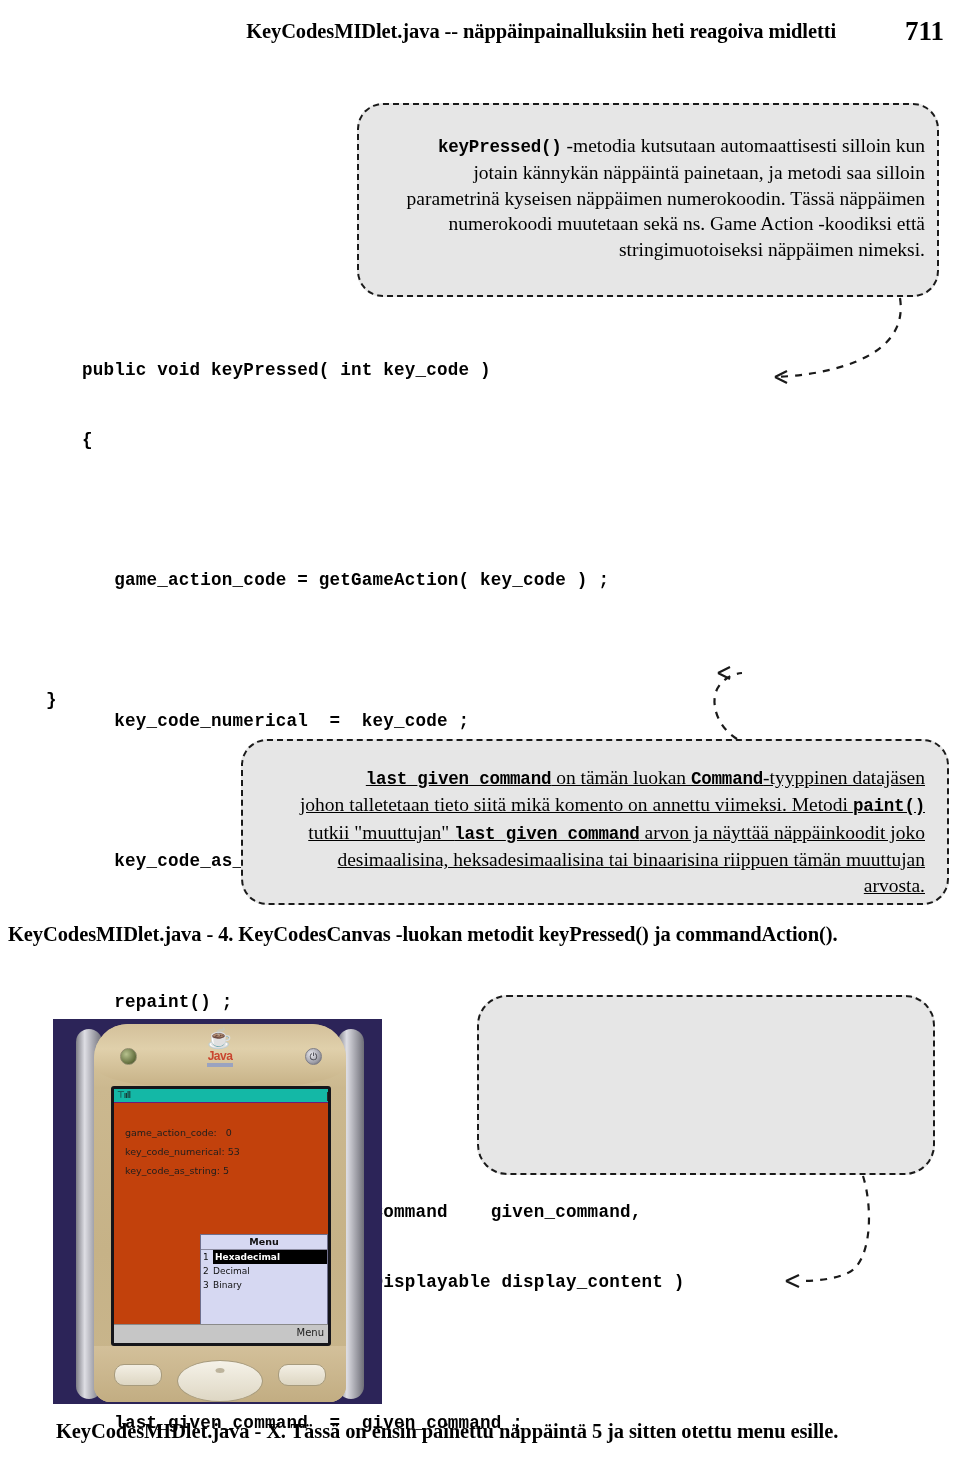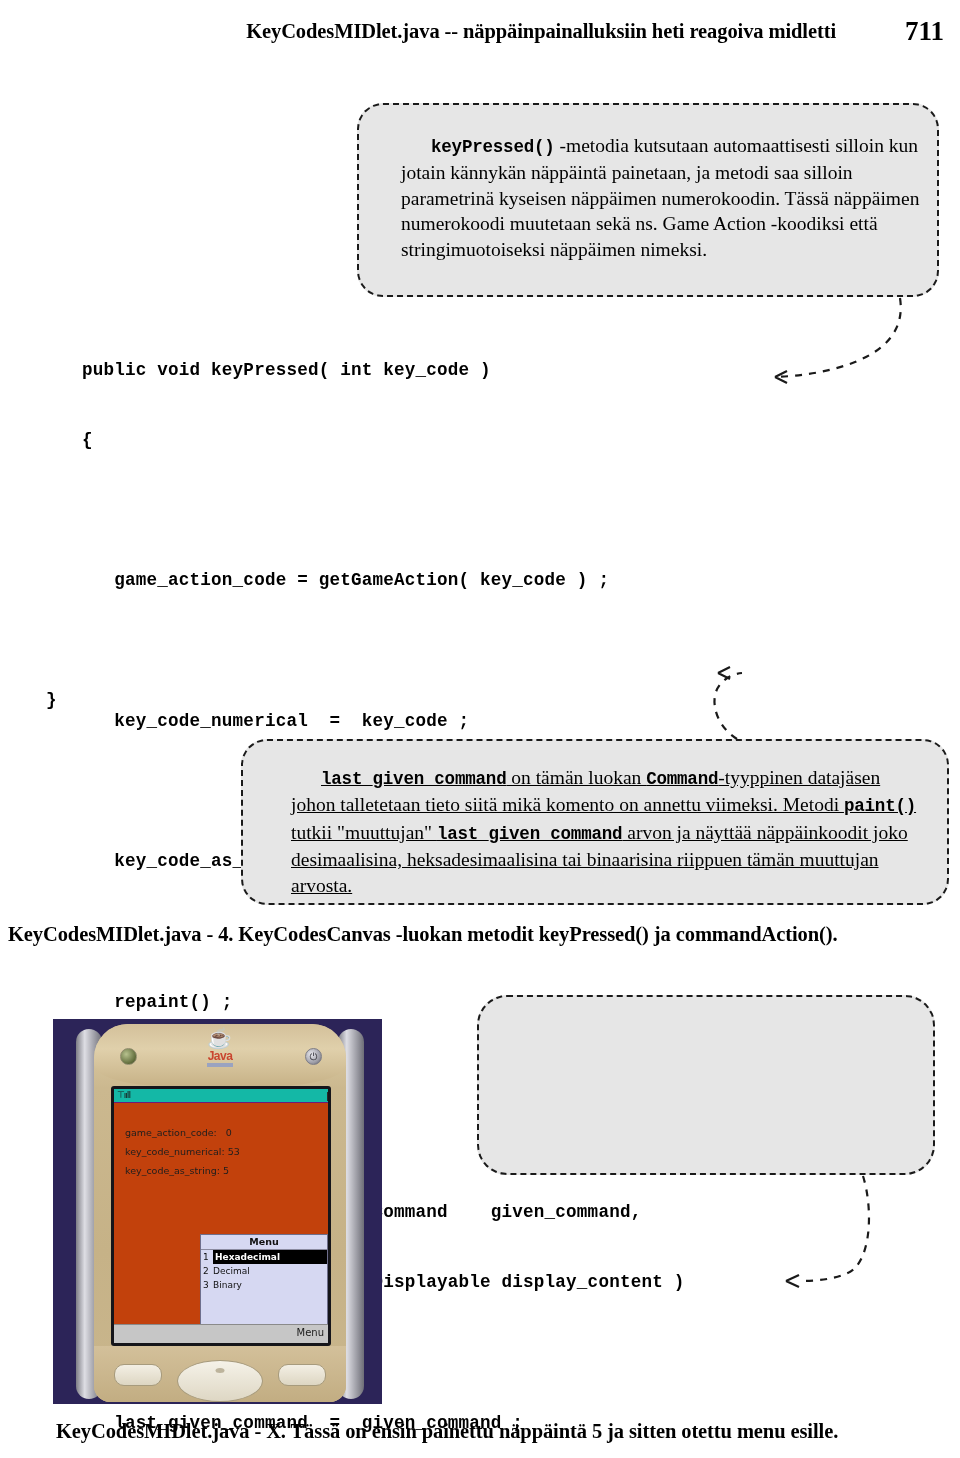--- a/index.html
+++ b/index.html
@@ -48,21 +48,21 @@
     background: #e6e6e6;
     border: 2px dashed #1a1a1a;
     border-radius: 26px;
     box-sizing: border-box;
   }
   .callout p {
     margin: 0;
     font-family: "Liberation Serif", serif;
     font-size: 19.5px;
     line-height: 25.4px;
-    text-align: left;
+    text-align: right;
   }
   .mono-inline {
     font-family: "Liberation Mono", monospace;
     font-weight: bold;
     font-size: 17.5px;
     letter-spacing: -0.2px;
   }
 
   #callout-top {
     left: 357px;

